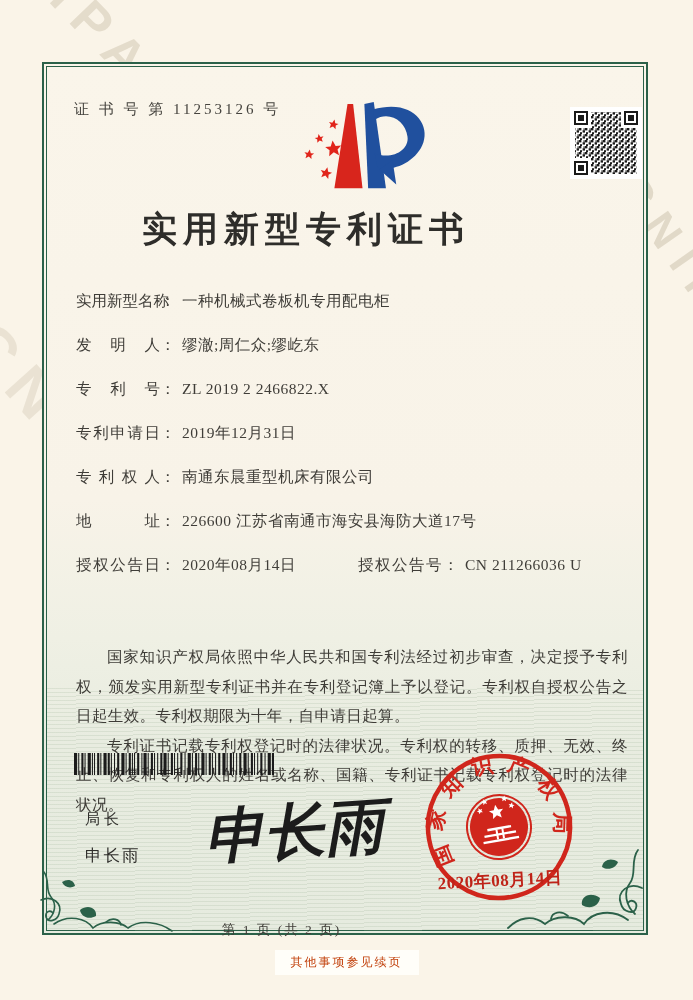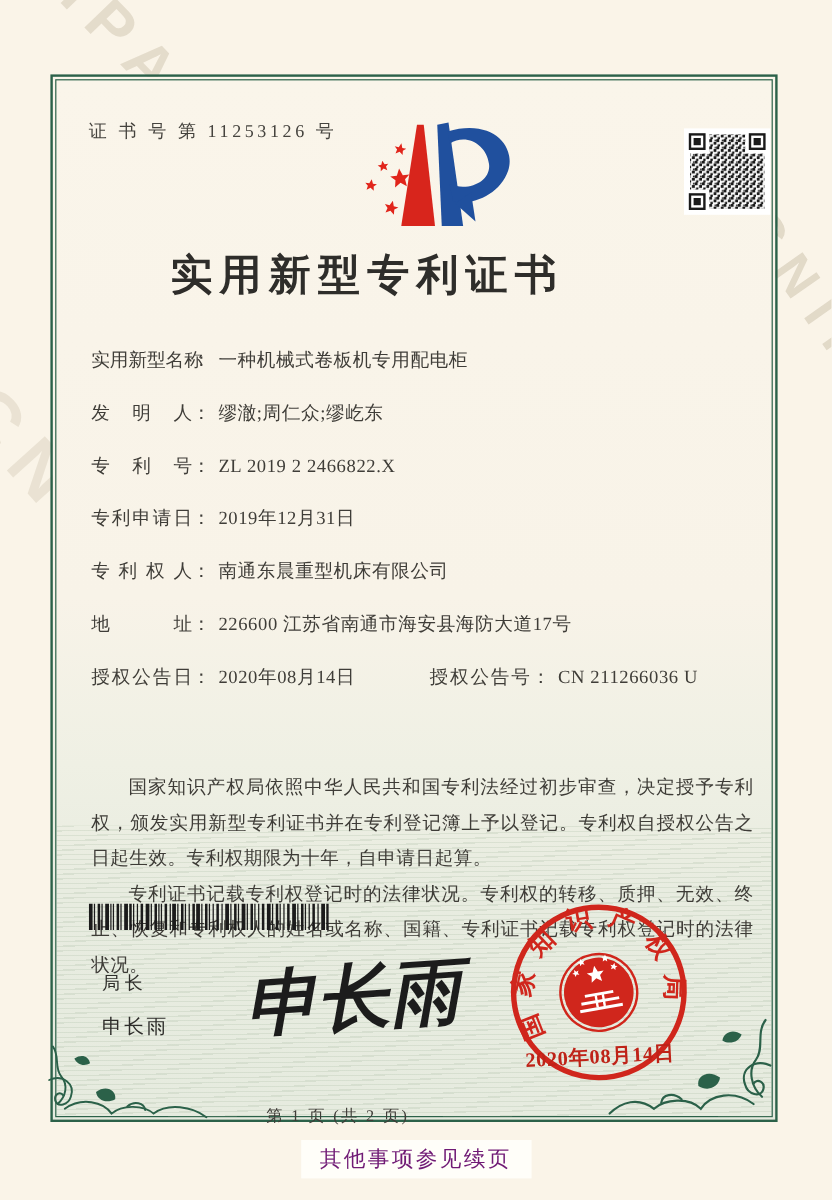--- a/index.html
+++ b/index.html
@@ -42,22 +42,22 @@
   .signoff-name  { position:absolute; left:85px; top:845px; font-size:16.5px; letter-spacing:2px; color:#2e2d2a; }
   .signature { position:absolute; left:196px; top:776px; width:200px; height:108px; }
 
   .seal { position:absolute; left:421px; top:749px; width:156px; height:156px; transform:rotate(-10deg); }
   .seal-date { position:absolute; left:424px; top:869px; width:152px; text-align:center;
                color:#bf2318; font-size:17px; font-weight:600; letter-spacing:.5px; transform:rotate(-3deg); }
 
   .page-num { position:absolute; left:0; top:921px; width:563px; text-align:center;
               font-size:13.5px; letter-spacing:2px; color:#3e3c37; }
   .note-wrap { position:absolute; left:0; top:950px; width:693px; text-align:center; }
-  .note { display:inline-block; background:#fffef9; padding:4px 16px; font-size:18px;
-          letter-spacing:2px; color:#701a75; }
+  .note { display:inline-block; background:#fffef9; padding:4px 16px; font-size:12px;
+          letter-spacing:2px; color:#c2410c; }
 
   .flourish { position:absolute; pointer-events:none; }
   .fl-left  { left:36px; top:870px; width:140px; height:66px; }
   .fl-right { left:506px; top:846px; width:142px; height:90px; transform:scaleX(-1); }
 </style>
 </head>
 <body>
 
 <div class="page">
 

